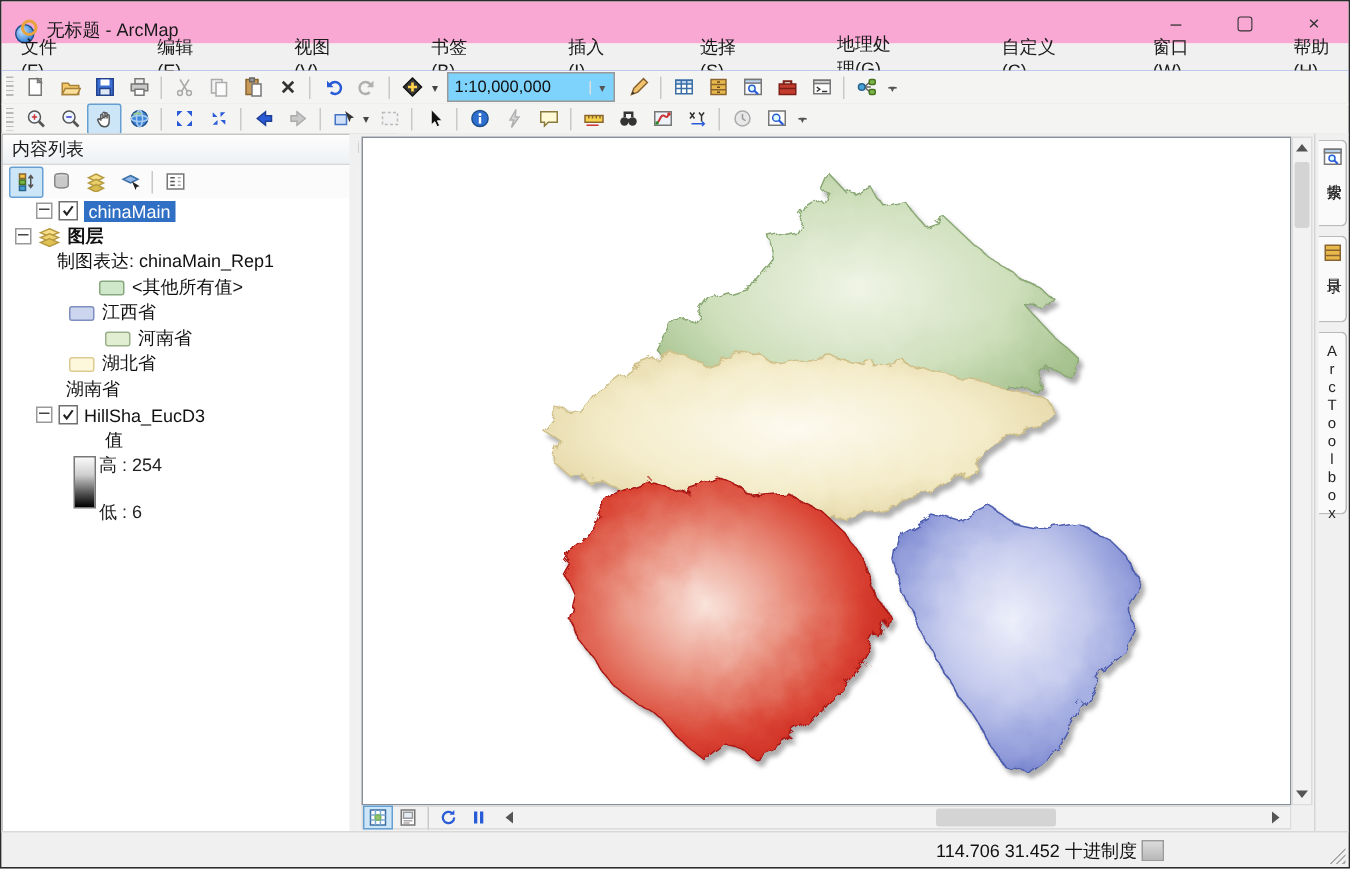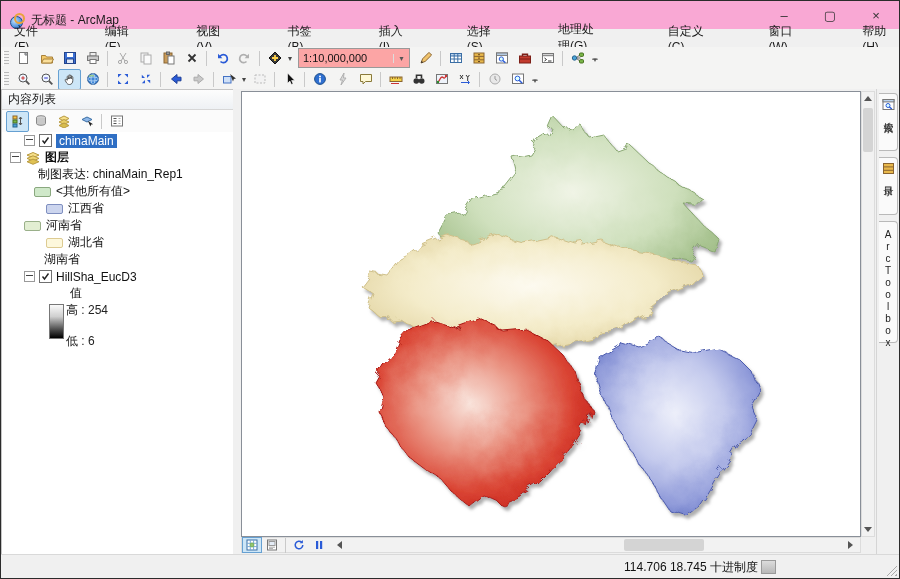--- a/index.html
+++ b/index.html
@@ -17,21 +17,21 @@
   .menu-item{padding:1px 7px;font-size:12px;color:#1a1a1a;}
   
   .tb{position:absolute;left:0;right:0;background:#f4f4f3;display:flex;align-items:center;border-bottom:1px solid #dcdcdc;}
   .tb1{top:46px;height:22px;}
   .tb2{top:68px;height:20px;}
   .grip{width:5px;height:15px;margin:0 3px 0 2px;background:repeating-linear-gradient(180deg,#b9b9b9 0 1px,transparent 1px 3px);border-left:1px solid #fff;}
   .btn{width:21px;height:19px;display:flex;align-items:center;justify-content:center;flex:none;border:1px solid transparent;border-radius:2px;}
   .btn.active{background:#cde6f7;border-color:#66a0d2;}
   .sep{width:1px;height:15px;background:#c9c9c9;margin:0 3px;flex:none;}
   .dd{width:8px;font-size:8px;color:#444;text-align:center;flex:none;}
-  .combo{width:110px;height:18px;border:1px solid #999;background:#fca5a5;display:flex;align-items:center;margin:0 4px;flex:none;}
+  .combo{width:110px;height:18px;border:1px solid #999;background:#7dd3fc;display:flex;align-items:center;margin:0 4px;flex:none;}
   .combo .val{flex:1;padding-left:4px;font-size:11px;color:#111;white-space:nowrap;}
   .combo .arr{width:15px;text-align:center;color:#555;font-size:8px;border-left:1px solid #ddd;}
   .ov{width:12px;display:flex;flex-direction:column;align-items:center;font-size:7px;color:#555;line-height:4px;flex:none;}
   svg.i{display:block;}
   
   .main{position:absolute;left:0;top:88px;right:0;bottom:23px;background:#f0f0f0;}
   .toc{position:absolute;left:0;top:0;width:264px;bottom:0;background:#fff;border:1px solid #c5c5c5;box-sizing:border-box;}
   .toc-head{height:19px;background:linear-gradient(#fdfdfd,#eef1f4);border-bottom:1px solid #d7d7d7;display:flex;align-items:center;padding:0 4px 0 6px;font-size:12px;color:#1a1a1a;}
   .toc-head .sp{flex:1;}
   .pin{width:14px;text-align:center;color:#555;font-size:10px;}
@@ -445,29 +445,29 @@
           <svg class="i" width="16" height="14" style="margin-right:4px">
               <path d="M8 1.5l6 2.6L8 6.7 2 4.1z" fill="#f7e08a" stroke="#b89a40"></path>
               <path d="M8 4.8l6 2.6L8 10 2 7.4z" fill="#eed470" stroke="#b89a40"></path>
               <path d="M8 8.1l6 2.6L8 13.3 2 10.7z" fill="#e0c253" stroke="#b89a40"></path>
             </svg>
           <b>图层</b>
         </div>
         <div class="trow" style="padding-left:36px">
           <span>制图表达: chinaMain_Rep1</span>
         </div>
-        <div class="trow" style="padding-left:32px">
+        <div class="trow" style="padding-left:64px">
           <span class="swatch" style="background-color: rgb(207, 232, 201); border-color: rgb(138, 168, 127);"></span>
           <span>&lt;其他所有值&gt;</span>
         </div>
         <div class="trow" style="padding-left:44px">
           <span class="swatch" style="background-color: rgb(204, 213, 238); border-color: rgb(127, 143, 192);"></span>
           <span>江西省</span>
         </div>
-        <div class="trow" style="padding-left:22px">
+        <div class="trow" style="padding-left:68px">
           <span class="swatch" style="background-color: rgb(226, 238, 210); border-color: rgb(154, 176, 138);"></span>
           <span>河南省</span>
         </div>
         <div class="trow" style="padding-left:44px">
           <span class="swatch" style="background-color: rgb(253, 248, 220); border-color: rgb(221, 203, 146);"></span>
           <span>湖北省</span>
         </div>
         <div class="trow" style="padding-left:20px">
           <span class="swatch" style="background-color: rgb(255, 255, 255); border-color: rgb(255, 255, 255);"></span>
           <span>湖南省</span>
@@ -608,18 +608,18 @@
             <rect x="1" y="4.5" width="11" height="7" fill="#c23b2e" stroke="#7c1f16"></rect>
             <path d="M4 4.5V2.8h5v1.7" fill="none" stroke="#7c1f16" stroke-width="1.3"></path>
             <path d="M1 7.5h11" stroke="#7c1f16"></path>
           </svg>
         <span class="lbl">ArcToolbox</span>
       </div>
     </div>
   </div>
 
   <div class="statusbar">
-    <span class="coords">114.706  18.745 十进制度</span>
+    <span class="coords">114.706  31.452 十进制度</span>
     <span class="sicon"></span>
     <span class="gripc"></span>
   </div>
 
 </div>
 
 </body></html>

